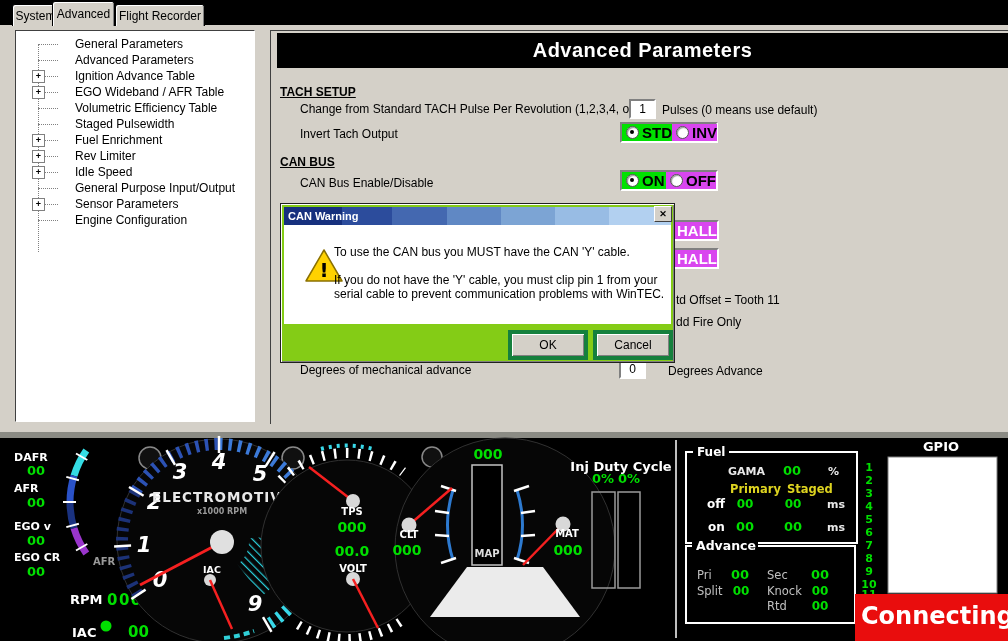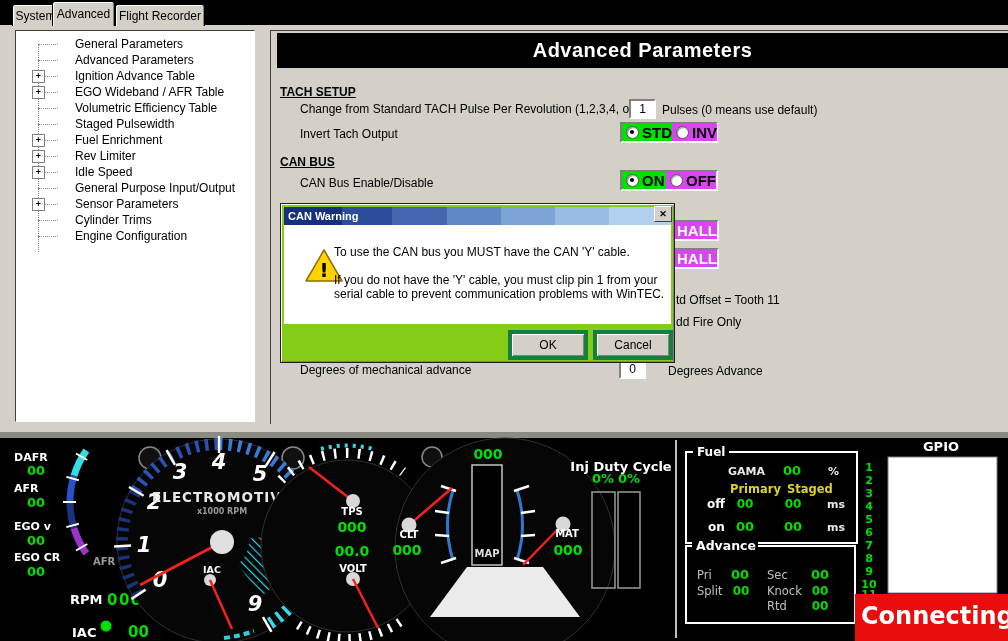--- a/index.html
+++ b/index.html
@@ -125,24 +125,20 @@
           <span class="conn"></span>
           <span class="lbl">General Purpose Input/Output</span>
         </div>
       <div class="trow">
           <span class="conn"></span>
           <span class="plusbox">+</span>
           <span class="lbl">Sensor Parameters</span>
         </div>
       <div class="trow">
           <span class="conn"></span>
-          <span class="lbl">Cylinder Trims</span>
-        </div>
-      <div class="trow">
-          <span class="conn"></span>
           <span class="lbl">Engine Configuration</span>
         </div>
     </div>
   </div>
 
   <div class="rpanel"></div>
   <div class="ptitle">Advanced Parameters</div>
 
   <div class="abs h-underline" style="left:280px;top:85px;">TACH SETUP</div>
   <div class="abs ptext" style="left:300px;top:102px;">Change from Standard TACH Pulse Per Revolution (1,2,3,4, or 6)</div>

